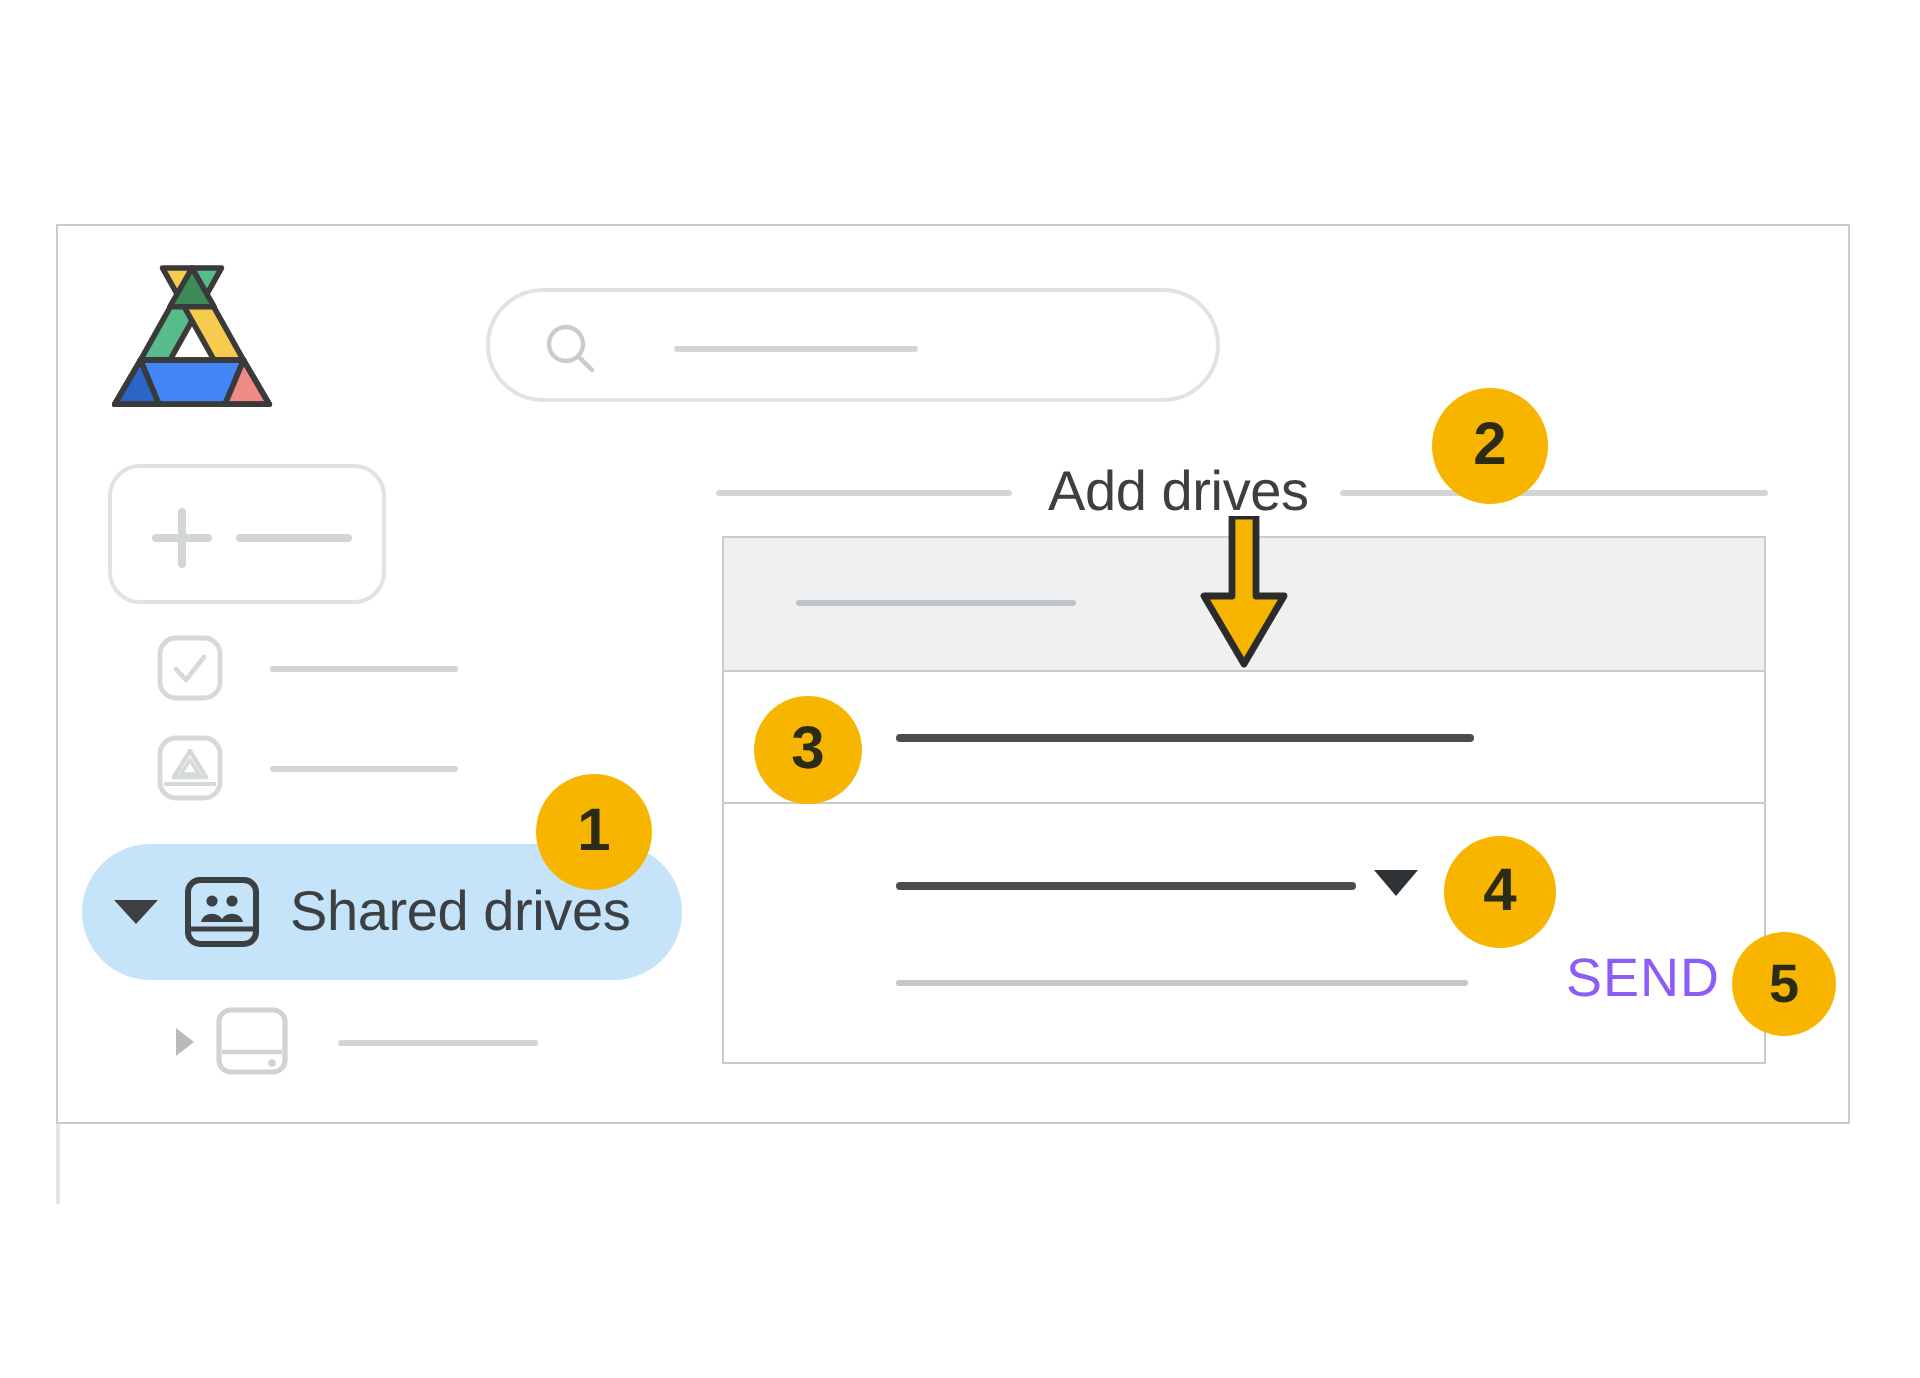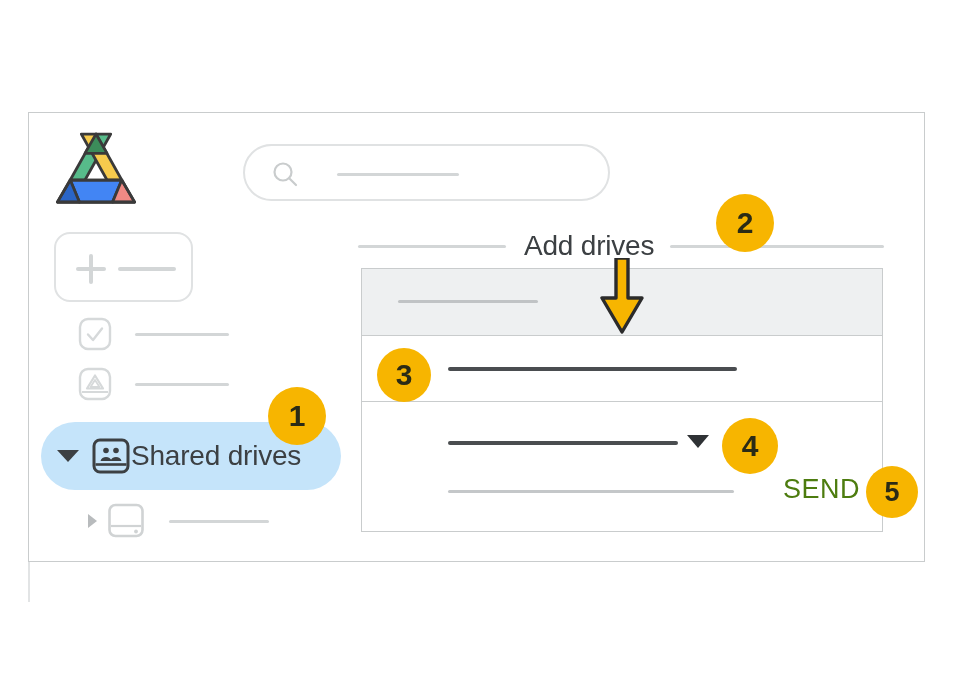--- a/index.html
+++ b/index.html
@@ -107,21 +107,21 @@
   }
   .caret-down {
     width: 0; height: 0; margin-left: 16px;
     border-left: 11px solid transparent;
     border-right: 11px solid transparent;
     border-top: 12px solid #3c4043;
   }
   .shared-ico { margin-left: 12px; display:flex; }
   .shared-ico svg { display:block; }
   .shared-label {
-    margin-left: 0;
+    margin-left: 14px;
     font-size: 28px;
     color: #3c4043;
     letter-spacing: -0.2px;
     white-space: nowrap;
   }
 
   
   .row-nested { left: 88px; top: 502px; }
   .caret-right {
     width:0; height:0;
@@ -184,21 +184,21 @@
     border-left: 11px solid transparent;
     border-right: 11px solid transparent;
     border-top: 13px solid #2f3235;
   }
   .dlg-row-b .line-light {
     position:absolute; left: 86px; top: 88px;
     width: 286px; height: 3px; background:#c4c7c9; border-radius:2px;
   }
   .send-label {
     position:absolute; right: 22px; top: 72px;
-    font-size: 27px; color:#4d7c0f; letter-spacing: 0.5px;
+    font-size: 27px; color:#8b5cf6; letter-spacing: 0.5px;
   }
 
   
   .anno-arrow {
     position: absolute;
     left: 598px; top: 258px;
     width: 48px; height: 78px;
   }
   .anno-arrow svg { display:block; }
 

